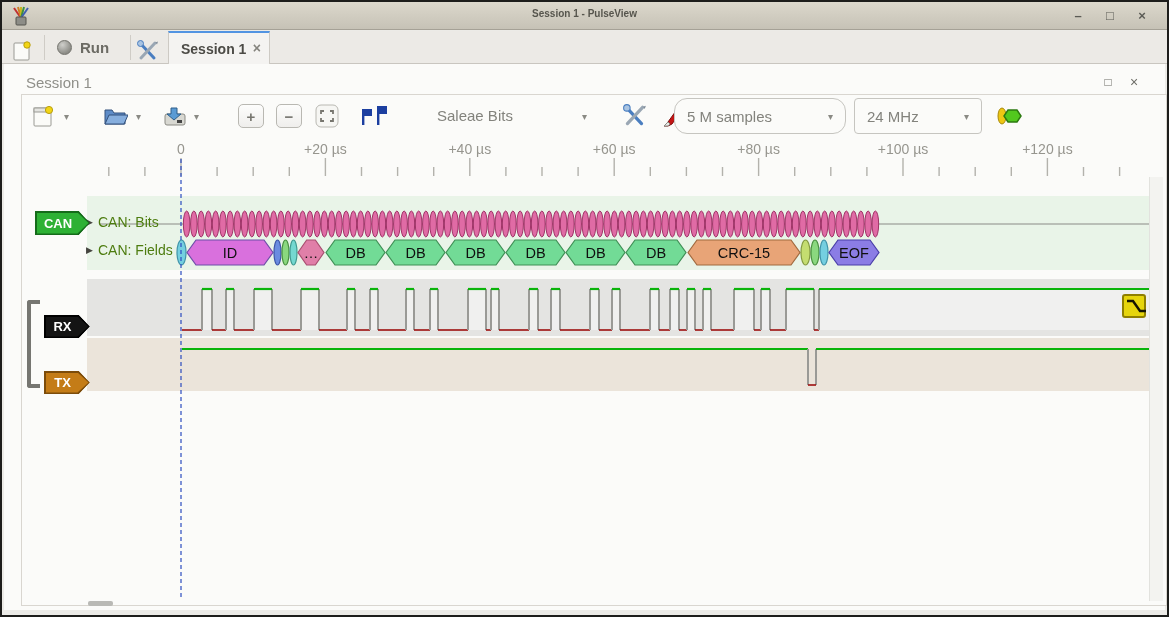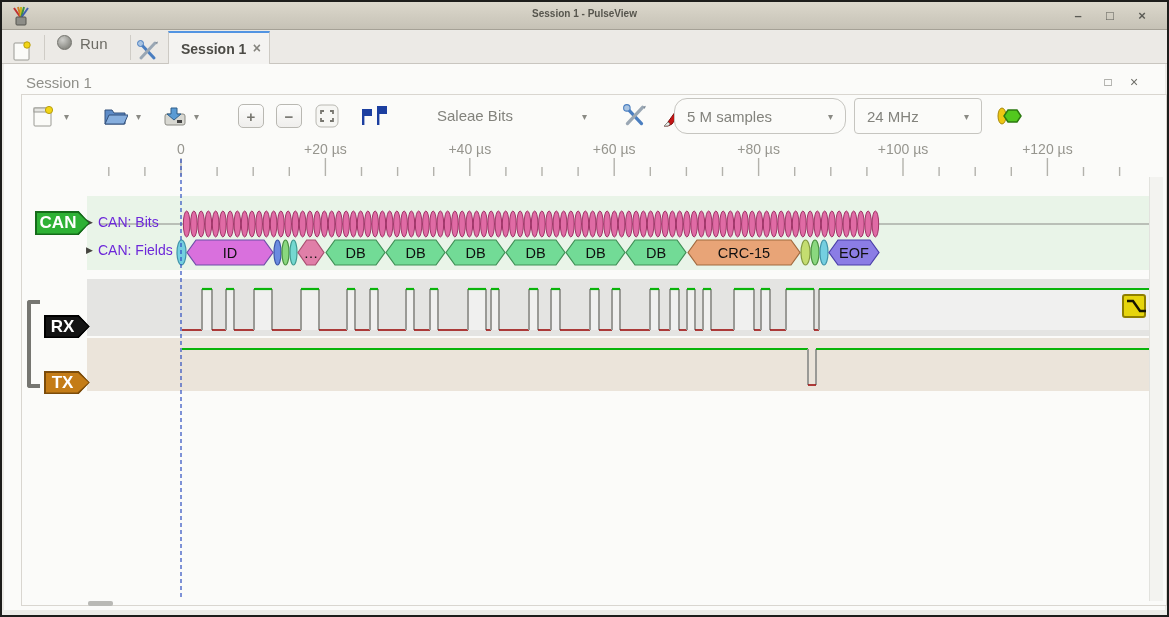--- a/index.html
+++ b/index.html
@@ -14,21 +14,21 @@
     font-weight:bold; font-size:10px; color:#56554d; }
   .winbtn { position:absolute; top:5px; width:22px; height:18px; text-align:center;
     color:#5b5b55; font-size:13px; font-weight:bold; line-height:18px; cursor:default; }
   .winbtn.min { right:78px; } .winbtn.max { right:46px; } .winbtn.close { right:14px; }
 
   
   .apptoolbar { position:absolute; left:0; top:29px; width:1165px; height:33px;
     background:#eceae6; border-bottom:1px solid #c9c6c0; }
   .sep { position:absolute; top:4px; height:25px; width:1px; background:#cfccc6; }
   .runbtn { position:absolute; left:55px; top:4px; width:66px; height:25px; display:flex;
-    align-items:flex-start; gap:8px; color:#6c6b64; font-size:15px; }
+    align-items:center; gap:8px; color:#6c6b64; font-size:15px;font-weight:bold; }
   .runled { width:15px; height:15px; border-radius:50%;
     background:radial-gradient(circle at 35% 30%, #cfcfcb, #8d8d87 70%); border:1px solid #72726c; }
   .tab { position:absolute; left:166px; top:0px; width:102px; height:33px; background:#f4f3f1;
     border-left:1px solid #cdcac4; border-right:1px solid #cdcac4; border-top:2px solid #5294e2; }
   .tab .tlabel { position:absolute; left:12px; top:8px; font-weight:bold; font-size:14px; color:#4c4b46; }
   .tab .tclose { position:absolute; right:8px; top:7px; font-size:14px; color:#85847e; font-weight:bold; }
 
   
   .dock { position:absolute; left:2px; top:62px; width:1161px; height:546px; background:#fbfbf9; }
   .dockpanel { position:absolute; left:17px; top:30px; width:1146px; height:512px;
@@ -44,26 +44,26 @@
   .caret { color:#8a8a84; font-size:10px; }
   .combo { position:absolute; top:2px; height:36px; border:1px solid #c6c5c0; border-radius:4px;
     background:#fbfbf9; color:#83837d; font-size:15px; display:flex; align-items:center;
     padding:0 12px; justify-content:space-between; }
   .devlabel { color:#83837d; font-size:15px; }
   .sqbtn { width:26px; height:24px; border:1px solid #b9b8b2; border-radius:5px; color:#77766f;
     font-size:15px; font-weight:bold; display:flex; align-items:center; justify-content:center;
     background:linear-gradient(#fdfdfc,#efeeec); }
 
   
-  .rowlabel { position:absolute; z-index:3; font-size:14px; color:#6d28d9; }
+  .rowlabel { position:absolute; z-index:3; font-size:14px; color:#4d7c0f; }
   .expand { position:absolute; z-index:3; font-size:9px; color:#45443f; }
   .tag { position:absolute; z-index:4; }
   .tag .shape { position:absolute; inset:0; }
   .tag .inner { position:absolute; inset:1.5px; }
-  .tag .txt { position:absolute; inset:0; color:#fff; font-weight:bold; font-size:17px;
+  .tag .txt { position:absolute; inset:0; color:#fff; font-weight:bold; font-size:13px;
     display:flex; align-items:center; justify-content:center; padding-right:9px; }
   .arrowclip { clip-path:polygon(0 0, calc(100% - 11px) 0, 100% 50%, calc(100% - 11px) 100%, 0 100%); }
 
   .bracket { position:absolute; left:25px; top:298px; width:13px; height:88px; z-index:3;
     border-left:4px solid #767671; border-top:4px solid #767671; border-bottom:4px solid #767671;
     border-radius:3px 0 0 3px; }
 
   .scrollthumb-h { position:absolute; left:86px; top:599px; width:25px; height:5px;
     border-radius:2px; background:#b9b9b5; z-index:5; }
   .scrollstrip-v { position:absolute; left:1147px; top:175px; width:14px; height:424px;

